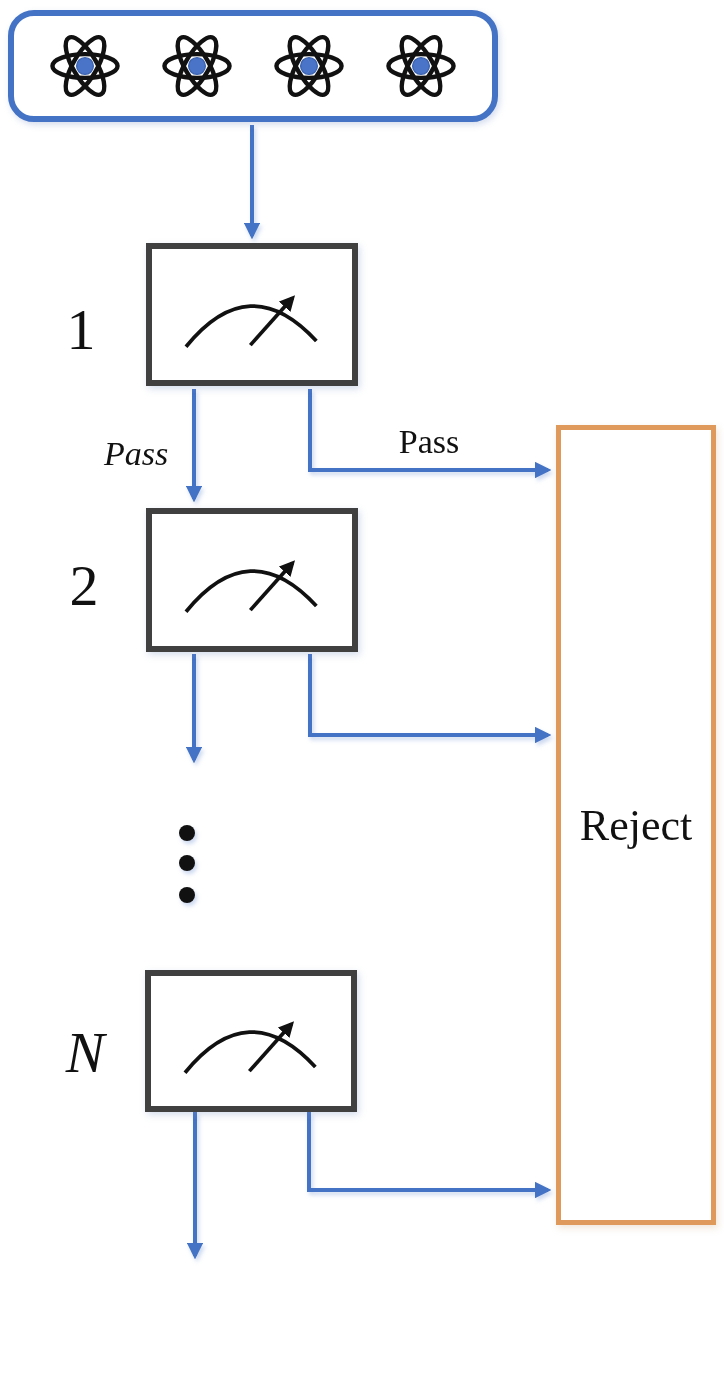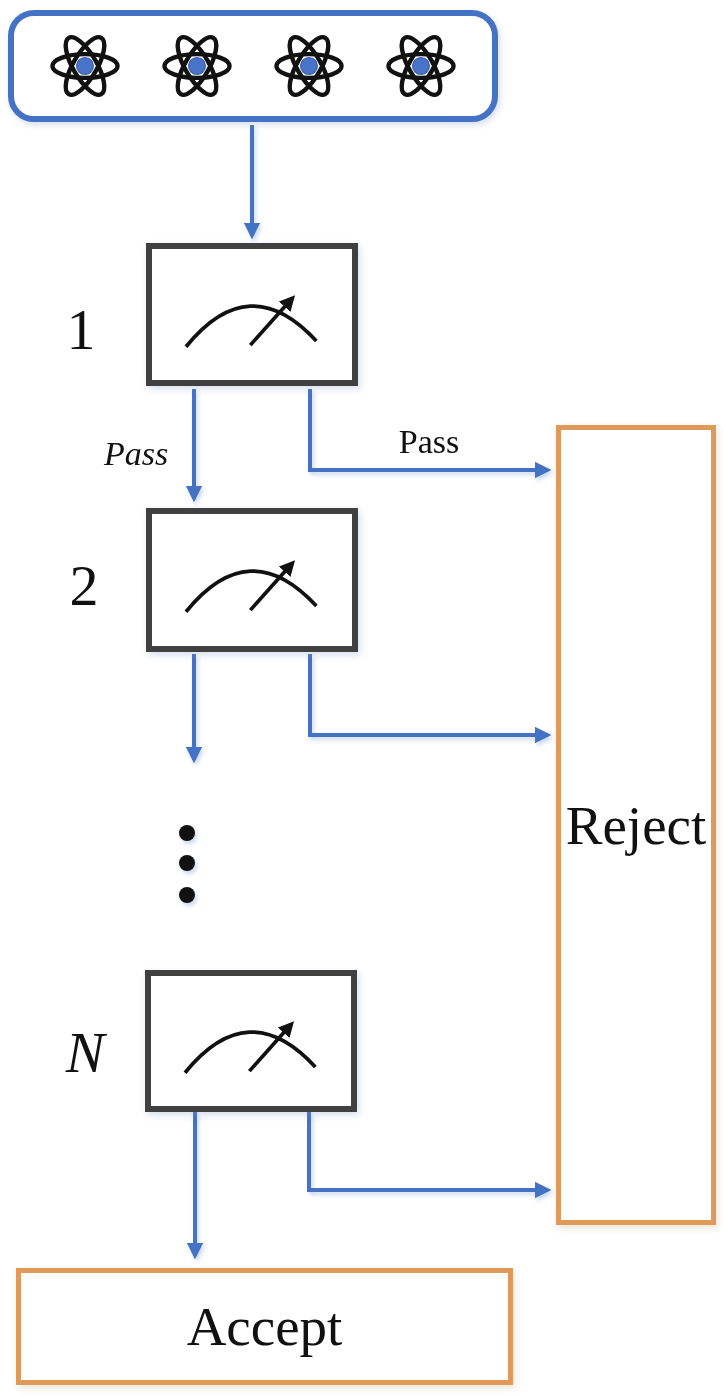--- a/index.html
+++ b/index.html
@@ -29,21 +29,21 @@
     display:flex;align-items:center;justify-content:center;
   }
   .meter-box svg{width:186px;height:118px;}
   #stage-box-1{left:146px;top:243px;height:131px;}
   #stage-box-2{left:146px;top:508px;height:132px;}
   #stage-box-n{left:145px;top:970px;height:130px;}
   .terminal{
     position:absolute;background:#fff;border:5px solid #DF9A5B;
     display:flex;align-items:center;justify-content:center;
     box-shadow:2px 3px 7px rgba(200,160,115,0.28);
-    font-size:55px;color:#111;
+    font-size:44px;color:#111;
   }
   #reject-box{left:556px;top:425px;width:150px;height:790px;}
   #accept-box{left:16px;top:1268px;width:487px;height:107px;}
   .lbl{
     position:absolute;transform:translate(-50%,-50%);
     color:#111;white-space:nowrap;
   }
   .stage-lbl{font-size:58px;}
   .stage-lbl.it{font-style:italic;}
   .edge-lbl{font-size:34px;}
@@ -131,17 +131,14 @@
   <div class="lbl stage-lbl" style="left:81px;top:329px;">1</div>
   <div class="lbl stage-lbl" style="left:84px;top:585px;">2</div>
   <div class="lbl stage-lbl it" style="left:85px;top:1052px;">N</div>
 
   <div class="lbl edge-lbl" style="left:136px;top:454px;font-style:italic;">Pass</div>
   <div class="lbl edge-lbl" style="left:429px;top:442px;">Pass</div>
 
   <div class="terminal" id="reject-box">
     <span>Reject</span>
   </div>
-  <div class="terminal" id="accept-box">
-    <span>Accept</span>
-  </div>
 
 </div>
 
 </body></html>

